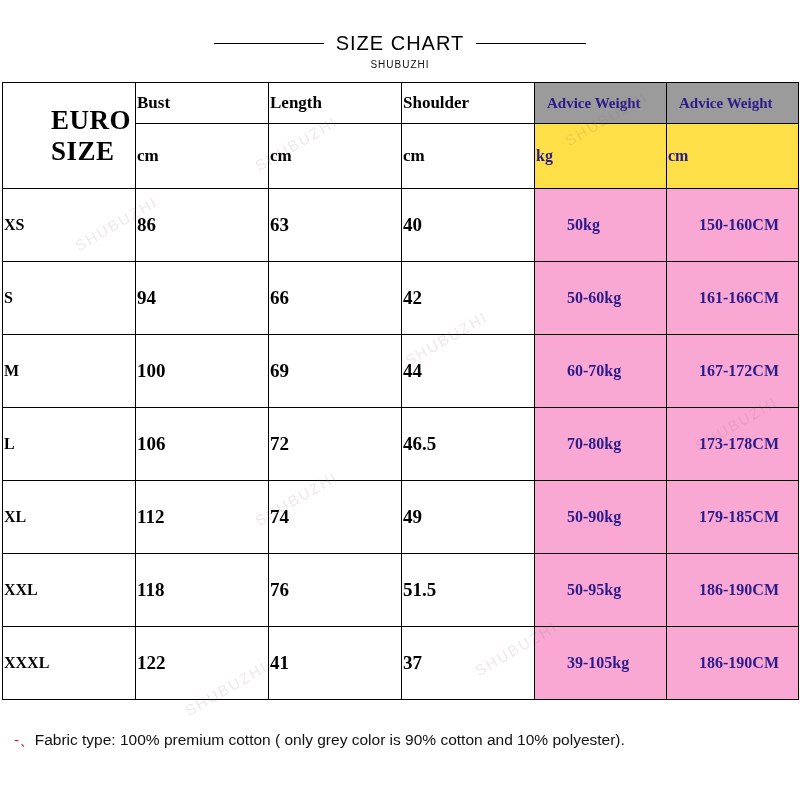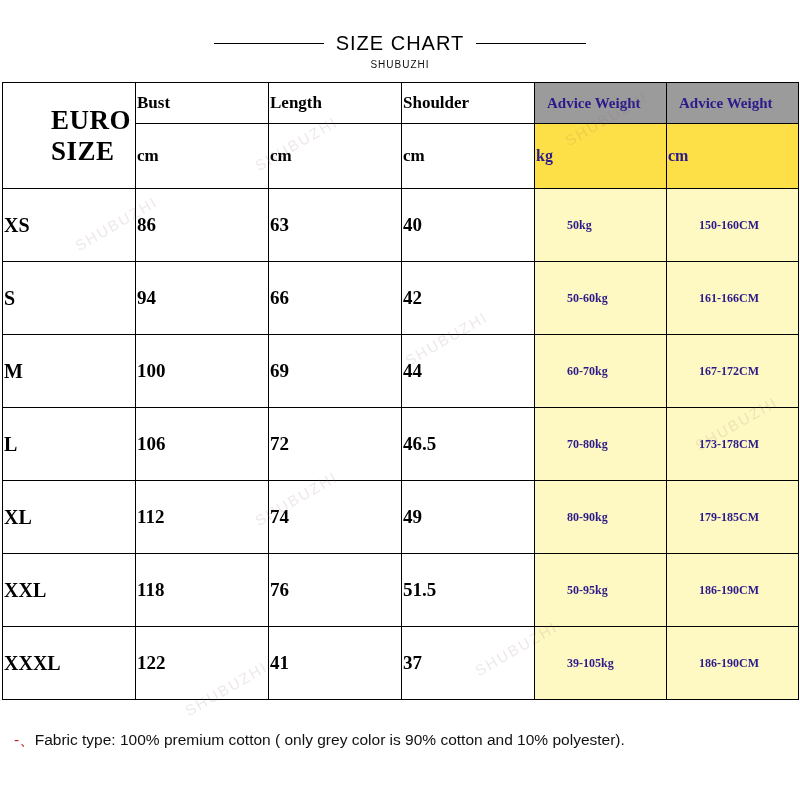--- a/index.html
+++ b/index.html
@@ -94,34 +94,34 @@
   .hdr-unit {
     font-size: 17px;
     height: 62px;
   }
   .euro-cell {
     font-size: 27px;
     letter-spacing: 0.5px;
     padding-left: 48px;
   }
   .row-size {
-    font-size: 20px;
+    font-size: 16px;
     font-weight: normal;
   }
   .row-val {
     font-size: 19px;
   }
   tr.data-row td {
     height: 70px;
   }
   .adv {
-    background: #fef9c3;
+    background: #f9a8d4;
     color: #2b1b8a;
     font-family: "Liberation Sans", sans-serif;
-    font-size: 12px;
+    font-size: 16px;
     padding-left: 32px;
   }
   .adv-unit {
     background: #fde047;
     color: #2b1b8a;
     font-family: "Liberation Sans", sans-serif;
     font-size: 16px;
   }
   .adv-label {
     background: #9b9b9b;
@@ -234,21 +234,21 @@
           <td class="row-val">72</td>
           <td class="row-val">46.5</td>
           <td class="adv">70-80kg</td>
           <td class="adv">173-178CM</td>
         </tr>
         <tr class="data-row">
           <td class="row-size">XL</td>
           <td class="row-val">112</td>
           <td class="row-val">74</td>
           <td class="row-val">49</td>
-          <td class="adv">80-90kg</td>
+          <td class="adv">50-90kg</td>
           <td class="adv">179-185CM</td>
         </tr>
         <tr class="data-row">
           <td class="row-size">XXL</td>
           <td class="row-val">118</td>
           <td class="row-val">76</td>
           <td class="row-val">51.5</td>
           <td class="adv">50-95kg</td>
           <td class="adv">186-190CM</td>
         </tr>

